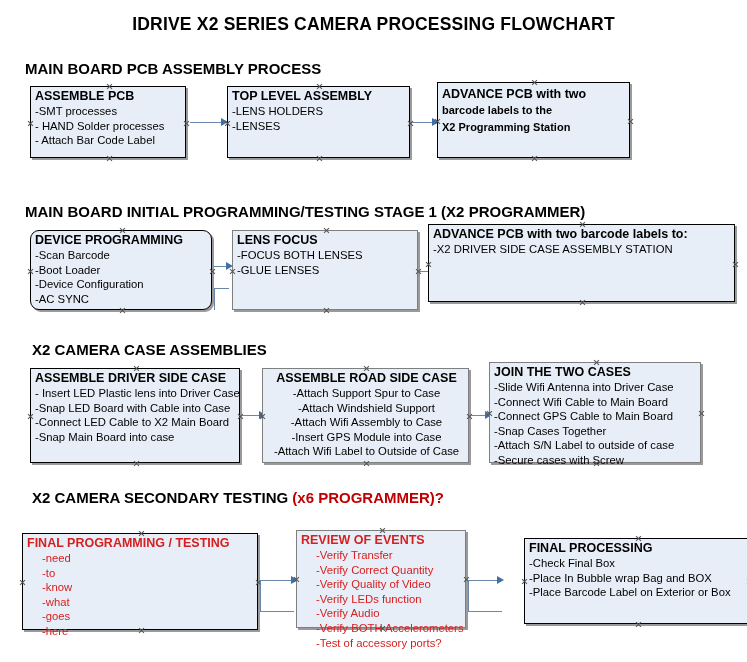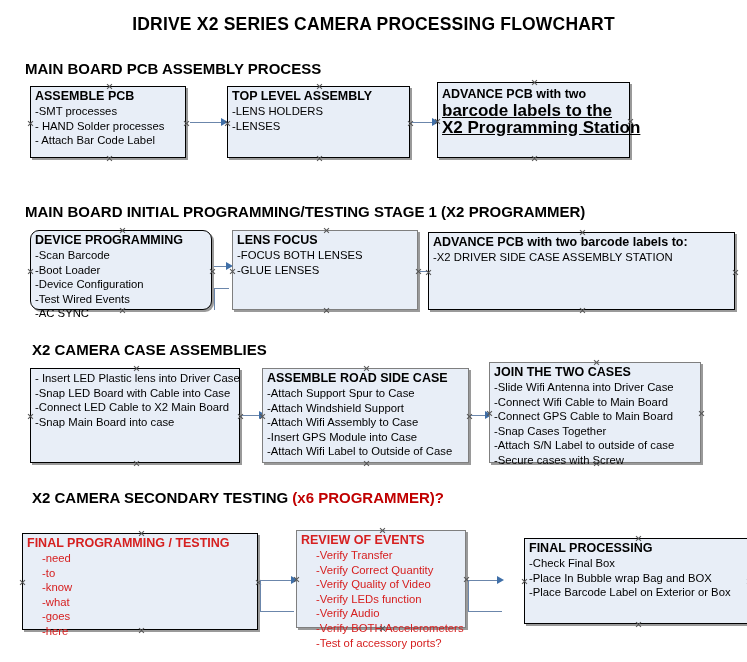--- a/index.html
+++ b/index.html
@@ -31,21 +31,21 @@
   .box-inner{position:absolute;left:4px;top:2px;right:2px;}
   .b-head{
     font-size:12.5px;font-weight:bold;color:#000;line-height:15px;
     white-space:nowrap;
   }
   .b-line{
     font-size:11.3px;color:#000;line-height:14.6px;white-space:nowrap;
   }
   .red .b-head{color:#d62020;}
   .red .b-line{color:#d62020;margin-left:15px;}
-  .bold-body .b-line{font-weight:bold;font-size:17px;line-height:17px;text-decoration:underline;}
+  .bold-body .b-line{font-weight:bold;font-size:11px;line-height:17px;}
 
   
   .conn{position:absolute;height:1px;background:#6b86ab;}
   .arrow{
     position:absolute;width:0;height:0;
     border-top:4.5px solid transparent;border-bottom:4.5px solid transparent;
     border-left:7px solid #3f6fa8;
   }
 
   
@@ -110,21 +110,20 @@
   </div>
 
   <div class="section-title" style="left:25px;top:203px;">MAIN BOARD INITIAL PROGRAMMING/TESTING STAGE 1 (X2 PROGRAMMER)</div>
 
   <div class="box" style="left:30px;top:230px;width:182px;height:80px;border-radius:9px;">
     <div class="box-inner">
       <div class="b-head">DEVICE PROGRAMMING</div>
       <div class="b-line">-Scan Barcode</div>
       <div class="b-line">-Boot Loader</div>
       <div class="b-line">-Device Configuration</div>
-      <div class="b-line">-Test Wired Events</div>
       <div class="b-line">-AC SYNC</div>
     </div>
     <div class="hx" style="left:88px;top:-4px;"></div>
     <div class="hx" style="left:88px;top:76px;"></div>
     <div class="hx" style="left:-4px;top:37px;"></div>
     <div class="hx" style="left:178px;top:37px;"></div>
   </div>
 
   <div class="conn" style="left:214px;top:288px;width:15px;"></div>
   <div class="conn" style="left:214px;top:288px;width:1px;height:22px;"></div>
@@ -139,50 +138,51 @@
     </div>
     <div class="hx" style="left:90px;top:-4px;"></div>
     <div class="hx" style="left:90px;top:76px;"></div>
     <div class="hx" style="left:-4px;top:37px;"></div>
     <div class="hx" style="left:182px;top:37px;"></div>
   </div>
 
   <div class="conn" style="left:420px;top:271px;width:22px;"></div>
   <div class="arrow" style="left:437px;top:267px;"></div>
 
-  <div class="box" style="left:428px;top:232px;width:307px;height:78px;">
+  <div class="box" style="left:428px;top:224px;width:307px;height:78px;">
     <div class="box-inner">
       <div class="b-head">ADVANCE PCB with two barcode labels to:</div>
       <div class="b-line">-X2 DRIVER  SIDE  CASE  ASSEMBLY STATION</div>
     </div>
     <div class="hx" style="left:150px;top:-4px;"></div>
     <div class="hx" style="left:150px;top:74px;"></div>
     <div class="hx" style="left:-4px;top:36px;"></div>
     <div class="hx" style="left:303px;top:36px;"></div>
   </div>
 
   <div class="section-title" style="left:32px;top:341px;">X2 CAMERA CASE ASSEMBLIES</div>
 
   <div class="box" style="left:30px;top:368px;width:210px;height:95px;">
     <div class="box-inner">
+      <div class="b-head">ASSEMBLE DRIVER SIDE CASE</div>
       <div class="b-line">- Insert LED Plastic lens into Driver Case</div>
       <div class="b-line">-Snap LED Board with Cable into Case</div>
       <div class="b-line">-Connect LED Cable to X2 Main Board</div>
       <div class="b-line">-Snap Main Board into case</div>
     </div>
     <div class="hx" style="left:102px;top:-4px;"></div>
     <div class="hx" style="left:102px;top:91px;"></div>
     <div class="hx" style="left:-4px;top:44px;"></div>
     <div class="hx" style="left:206px;top:44px;"></div>
   </div>
 
   <div class="conn" style="left:242px;top:415px;width:22px;"></div>
   <div class="arrow" style="left:259px;top:411px;"></div>
 
-  <div class="box grayframe" style="left:262px;top:368px;width:207px;height:95px;">
+  <div class="box grayframe" style="left:262px;top:368px;width:207px;height:95px;text-align:center;">
     <div class="box-inner">
       <div class="b-head">ASSEMBLE ROAD SIDE CASE</div>
       <div class="b-line">-Attach Support Spur to Case</div>
       <div class="b-line">-Attach Windshield Support</div>
       <div class="b-line">-Attach Wifi Assembly to Case</div>
       <div class="b-line">-Insert GPS Module into Case</div>
       <div class="b-line">-Attach Wifi Label to Outside of Case</div>
     </div>
     <div class="hx" style="left:100px;top:-4px;"></div>
     <div class="hx" style="left:100px;top:91px;"></div>

